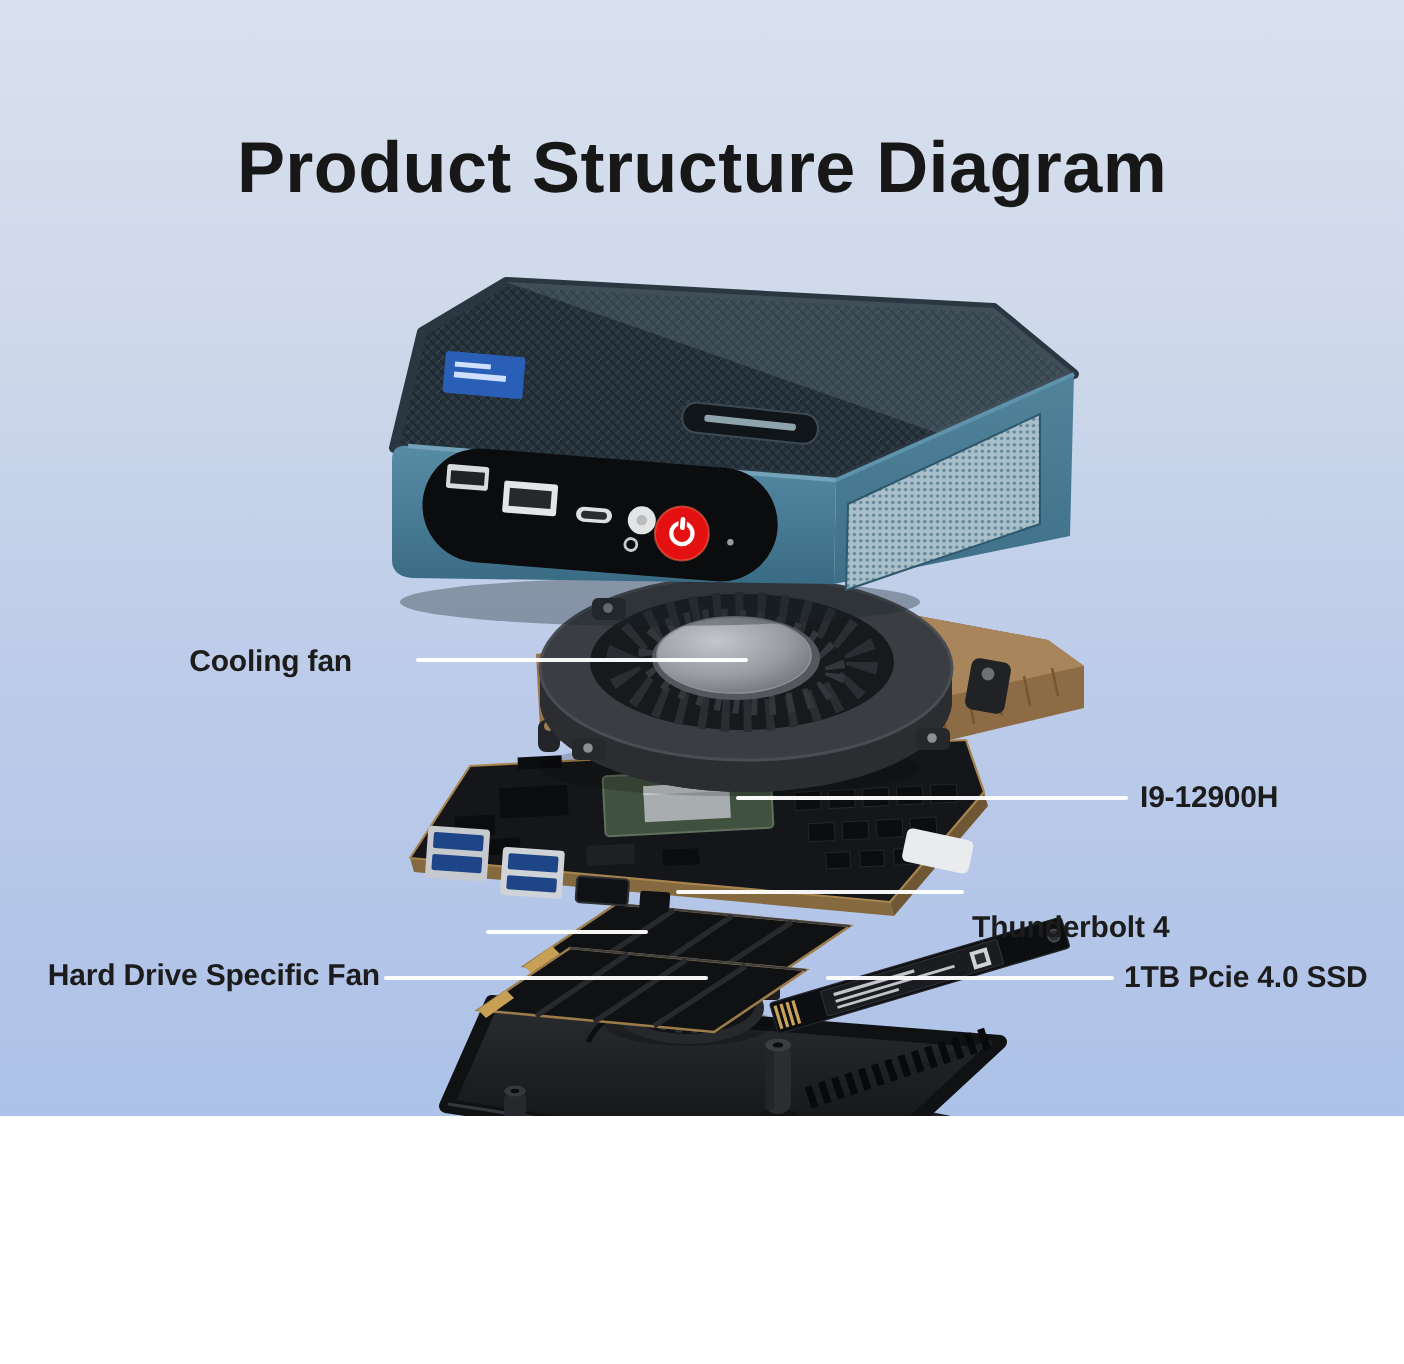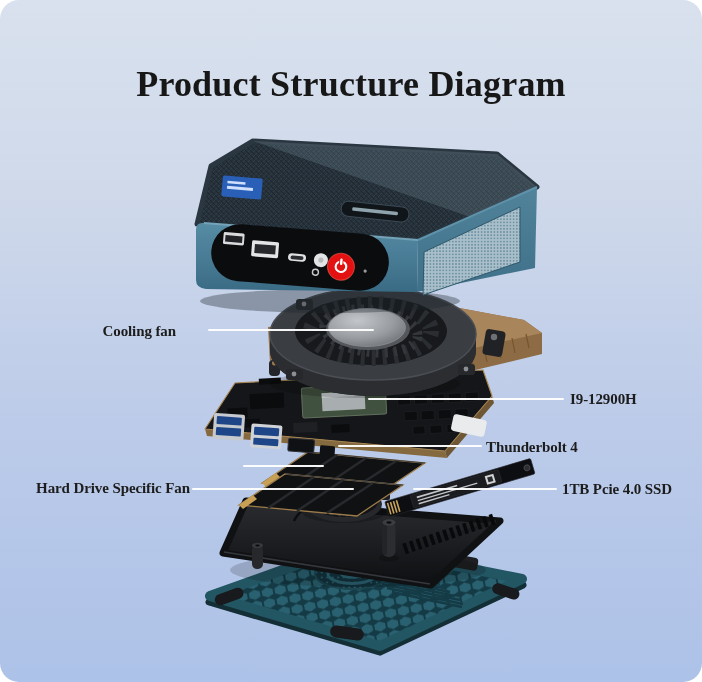--- a/index.html
+++ b/index.html
@@ -1,22 +1,21 @@
 <!DOCTYPE html>
 <html><head>
 <meta charset="utf-8">
 <style>
   html,body{margin:0;padding:0;}
   .stage{
     position:relative;
-    width:702px;height:682px;
+    width:702px;height:558px;
     overflow:hidden;
     background:linear-gradient(180deg,#d9e1ee 0%,#cfd9ea 28%,#bccbe9 62%,#adc2e8 100%);
-    font-family:Liberation Serif, serif;
-    border-radius:19px;
+    font-family:Liberation Sans, sans-serif;
   }
   .title{
     position:absolute;left:0;top:63px;width:702px;margin:0;
     text-align:center;font-size:36px;font-weight:700;letter-spacing:.2px;
     color:#171717;
   }
   .device-svg{position:absolute;left:0;top:0;}
   .leader{
     position:absolute;height:2px;background:#ffffff;opacity:.96;border-radius:1px;
   }
@@ -315,17 +314,17 @@
 
   <div class="leader" style="left:208px;top:329px;width:166px;"></div>
   <div class="leader" style="left:368px;top:398px;width:196px;"></div>
   <div class="leader" style="left:338px;top:445px;width:144px;"></div>
   <div class="leader" style="left:243px;top:465px;width:81px;"></div>
   <div class="leader" style="left:192px;top:488px;width:162px;"></div>
   <div class="leader" style="left:413px;top:488px;width:144px;"></div>
 
   <div class="lbl" style="right:526px;top:331px;">Cooling fan</div>
   <div class="lbl" style="left:570px;top:399px;">I9-12900H</div>
-  <div class="lbl" style="left:486px;top:447px;">Thunderbolt 4</div>
+  <div class="lbl" style="left:486px;top:464px;">Thunderbolt 4</div>
   <div class="lbl" style="right:512px;top:488px;margin-left:18px;">Hard Drive Specific Fan</div>
   <div class="lbl" style="left:562px;top:489px;text-align:center;">1TB Pcie 4.0 SSD</div>
 
 </div>
 
 </body></html>

